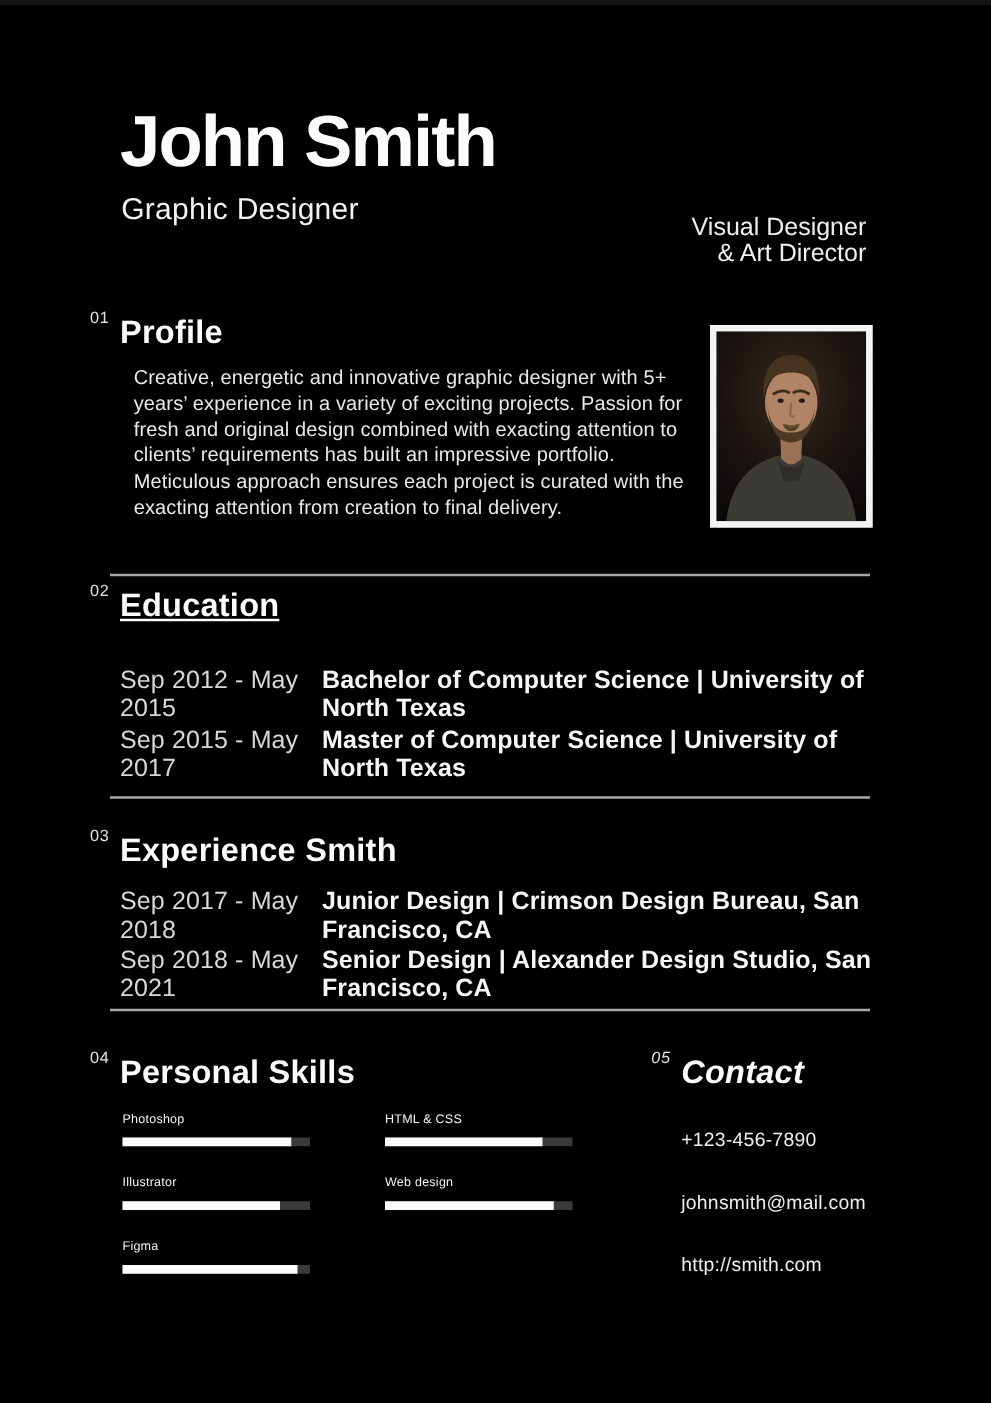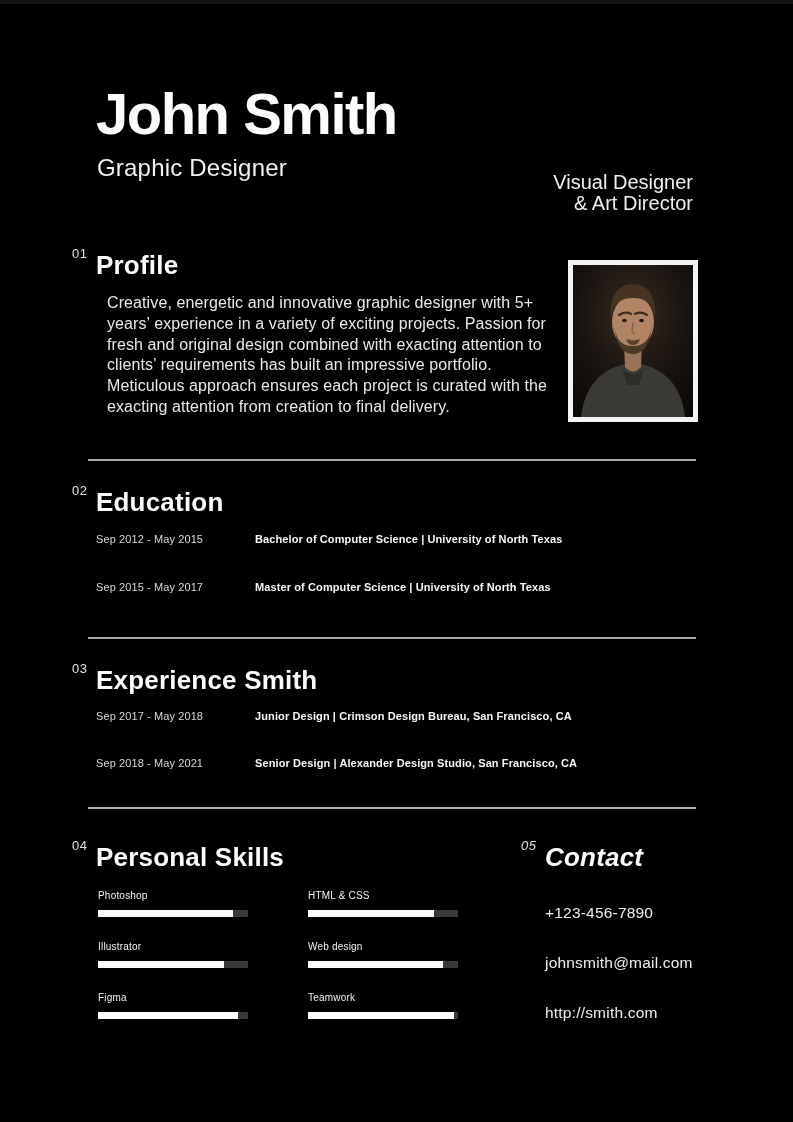--- a/index.html
+++ b/index.html
@@ -39,21 +39,21 @@
   }
   .photo-frame{
     position:absolute;left:568px;top:256px;
     width:120px;height:152px;
     background:#f4f4f4;border:5px solid #f4f4f4;
   }
   .photo-frame svg{display:block;width:120px;height:152px;}
   
   .divider{position:absolute;left:88px;width:608px;height:2px;background:#a9a9a9;}
   
-  .row{position:absolute;left:96px;width:620px;font-size:11px;}
+  .row{position:absolute;left:96px;width:620px;font-size:20px;}
   .row .dates{
     display:inline-block;width:156px;vertical-align:top;
     color:#d8d8d8;font-weight:normal;letter-spacing:.1px;
   }
   .row .detail{
     display:inline-block;width:440px;vertical-align:top;
     color:#f6f6f6;font-weight:bold;letter-spacing:.1px;
   }
   
   .skill{position:absolute;width:150px;}
@@ -111,21 +111,21 @@
 
       <path d="M41,60 C43,80 50,89 60,89 C70,89 77,80 79,60 C77,76 70,81 60,81 C50,81 43,76 41,60 Z" fill="#4e3a24"></path>
       <path d="M53,74 q7,4 14,0 q-2,6 -7,6 q-5,0 -7,-6 Z" fill="#56412a"></path>
 
       <path d="M55,75 q5,2 10,0" stroke="#6b4a33" stroke-width="1.6" fill="none" stroke-linecap="round"></path>
     </svg>
   </div>
 
   <div class="divider" style="top:455px;"></div>
 
-  <div class="sec-head" style="left:96px;top:483px;">
+  <div class="sec-head" style="left:96px;top:465px;text-decoration:underline;">
     <span class="sec-num">02</span>
     <span>Education</span>
   </div>
   <div class="row" style="top:529px;">
     <span class="dates">Sep 2012 - May 2015</span>
     <span class="detail">Bachelor of Computer Science | University of North Texas</span>
   </div>
   <div class="row" style="top:577px;">
     <span class="dates">Sep 2015 - May 2017</span>
     <span class="detail">Master of Computer Science | University of North Texas</span>
@@ -176,26 +176,20 @@
     <div class="bar">
         <div class="fill" style="width: 84%;"></div>
       </div>
   </div>
   <div class="skill" style="left:308px;top:937px;">
     <div class="label">Web design</div>
     <div class="bar">
         <div class="fill" style="width: 90%;"></div>
       </div>
   </div>
-  <div class="skill" style="left:308px;top:988px;">
-    <div class="label">Teamwork</div>
-    <div class="bar">
-        <div class="fill" style="width: 97%;"></div>
-      </div>
-  </div>
 
   <div class="sec-head" style="left:545px;top:838px;font-style:italic;">
     <span class="sec-num">05</span>
     <span>Contact</span>
   </div>
   <div class="contact-item" style="top:900px;">+123-456-7890</div>
   <div class="contact-item" style="top:950px;">johnsmith@mail.com</div>
   <div class="contact-item" style="top:1000px;">http://smith.com</div>
 
 </div>

